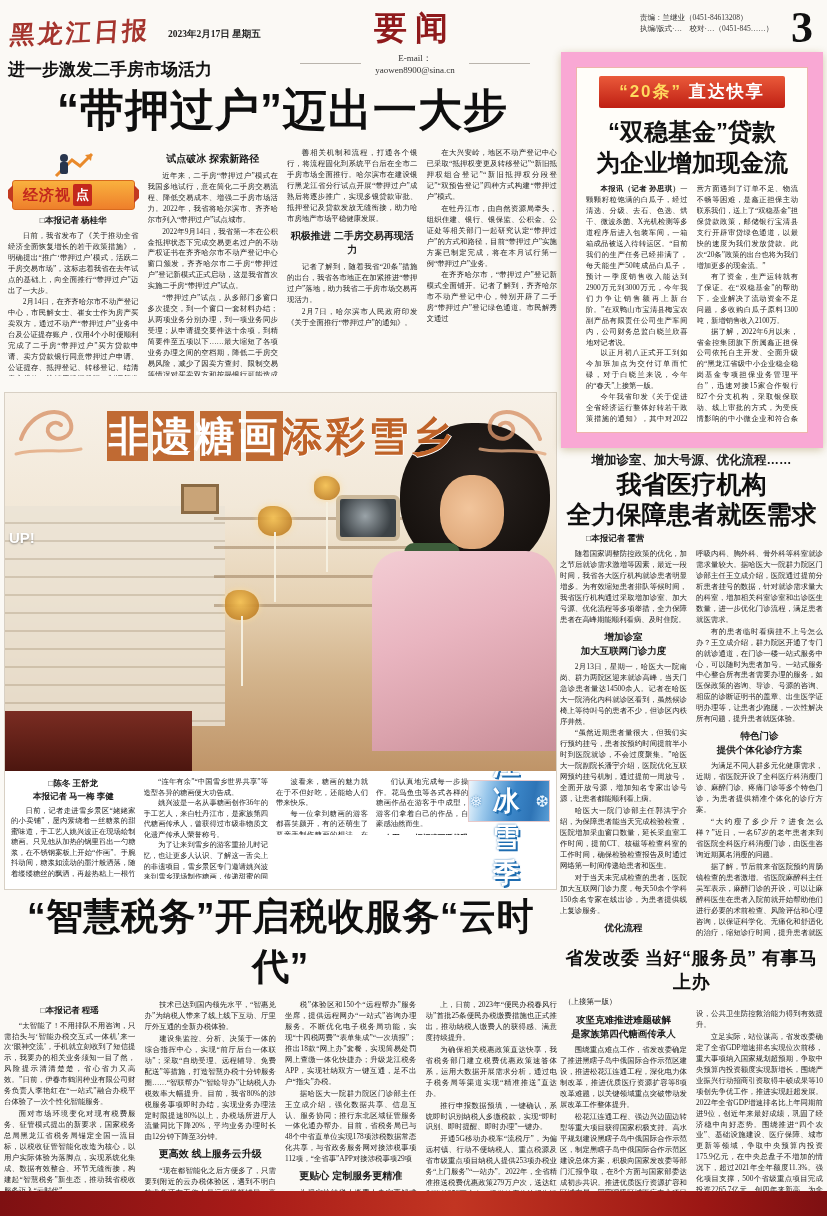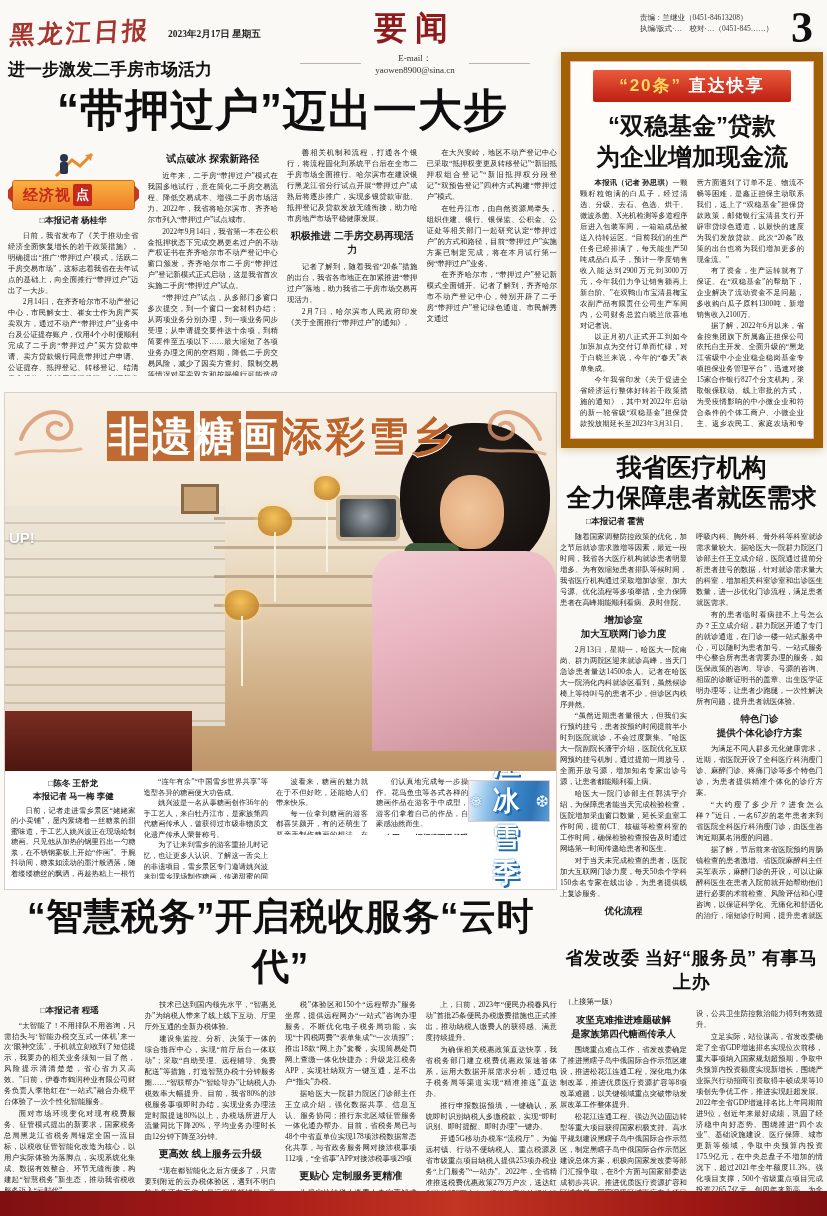--- a/index.html
+++ b/index.html
@@ -101,21 +101,21 @@
   .ice-text{font-family:"Liberation Sans",sans-serif;font-weight:900;font-size:27px;letter-spacing:6px;color:#fff;
             text-shadow:0 0 2px #1f6db0,2px 2px 0 #1f6db0;}
   .flake{color:#eaf6ff;font-size:16px;text-shadow:0 0 2px #1f6db0;}
 
   
   .tax{position:absolute;left:4px;top:892px;width:553px;height:298px;}
   .tax .headline{font-size:37px;letter-spacing:0.5px;}
   .tax .cols{margin-top:8px;height:232px;}
 
   
-  .stability{position:absolute;left:561px;top:52px;width:262px;height:396px;background:#a16207;padding:9px;
+  .stability{position:absolute;left:561px;top:52px;width:262px;height:396px;background:#f9a8d4;padding:15px;
              box-shadow:0 2px 8px rgba(120,90,0,.3);}
   .st-inner{background:#fffdf9;border:1px solid #eeb4aa;width:100%;height:100%;padding:8px 9px;display:flex;flex-direction:column;}
   .red-banner{align-self:center;width:88%;text-align:center;padding:4px 0 5px 0;border-radius:2px;
               background:linear-gradient(180deg,#ea5a3a,#bf1f13);
               font-family:"Liberation Sans",sans-serif;font-weight:900;font-size:17px;color:#fff;letter-spacing:2px;}
   .red-banner .gold{color:#ffd95e;}
   .st-headline{text-align:center;font-family:"Liberation Sans",sans-serif;font-weight:900;font-size:24px;
                line-height:1.3;color:#121212;margin:8px 0 6px 0;}
   .st-cols{display:flex;gap:9px;flex:1;overflow:hidden;}
   .st-col{flex:1;font-size:7.3px;line-height:1.5;text-align:justify;overflow:hidden;}
@@ -316,34 +316,35 @@
       <div class="red-banner" data-name="policy-banner">
         <span class="gold" data-name="policy-banner-quote">“20条”</span><span data-name="policy-banner-rest"> 直达快享</span>
       </div>
       <div class="st-headline" data-name="box-headline">
         <div data-name="box-headline-line1">“双稳基金”贷款</div>
         <div data-name="box-headline-line2">为企业增加现金流</div>
       </div>
       <div class="st-cols" data-name="box-body">
         <div class="st-col" data-name="body-column">
           <p data-name="body-paragraph"><b class="lead" data-name="dateline-lead">本报讯（记者 孙思琪）</b><span data-name="paragraph-text">一颗颗籽粒饱满的白瓜子，经过清选、分级、去石、色选、烘干、微波杀菌、X光机检测等多道程序后进入包装车间，一箱箱成品被送入待转运区。“目前我们的生产任务已经排满了，每天能生产50吨成品白瓜子，预计一季度销售收入能达到2900万元到3000万元，今年我们力争让销售额再上新台阶。”在双鸭山市宝清县梅宝农副产品有限责任公司生产车间内，公司财务总监白晓兰欣喜地对记者说。</span></p>
-          <p data-name="body-paragraph">以正月初八正式开工到如今加班加点为交付订单而忙碌，对于白晓兰来说，今年的“春天”表单集成。</p>
+          <p data-name="body-paragraph">以正月初八正式开工到如今加班加点为交付订单而忙碌，对于白晓兰来说，今年的“春天”上接第一版。</p>
           <p data-name="body-paragraph">今年我省印发《关于促进全省经济运行整体好转若干政策措施的通知》，其中对2022年启动的新一轮省级“双稳基金”担保贷款投放期延长至2023年3月31日。这份“新春大礼包”让白晓兰对企业发展更加充满信心。</p>
 
         </div>
         <div class="st-col" data-name="body-column">
           <p data-name="body-paragraph" style="text-indent:0;">营方面遇到了订单不足、物流不畅等困难，是鑫正担保主动联系我们，送上了“双稳基金”担保贷款政策，邮储银行宝清县支行开辟审贷绿色通道，以最快的速度为我们发放贷款。此次“20条”政策的出台也将为我们增加更多的现金流。”</p>
           <p data-name="body-paragraph">有了资金，生产运转就有了保证。在“双稳基金”的帮助下，企业解决了流动资金不足问题，多收购白瓜子原料1300吨，新增销售收入2100万。</p>
           <p data-name="body-paragraph">据了解，2022年6月以来，省金控集团旗下所属鑫正担保公司依托自主开发、全面升级的“黑龙江省级中小企业稳企稳岗基金专项担保业务管理平台”，迅速对接15家合作银行827个分支机构，采取银保联动、线上审批的方式，为受疫情影响的中小微企业和符合条件的个体工商户、小微企业主、返乡农民工、家庭农场和专业合作社等群体新增担保贷款106亿元，担保贷款规模占全省70%以上，位列全省之首。</p>
         </div>
       </div>
     </div>
   </aside>
 
   <section class="medical" data-name="article-medical-services">
+    <div class="med-kicker" data-name="article-kicker">增加诊室、加大号源、优化流程……</div>
     <h2 class="headline" data-name="article-headline" style="margin:0;">
       <div data-name="headline-line1">我省医疗机构</div>
       <div data-name="headline-line2">全力保障患者就医需求</div>
     </h2>
     <div class="byline" data-name="byline" style="text-align:left;margin-left:26px;">□本报记者 霍营</div>
     <div class="cols" data-name="article-body">
       <div class="col" data-name="body-column">
         <p data-name="body-paragraph">随着国家调整防控政策的优化，加之节后就诊需求激增等因素，最近一段时间，我省各大医疗机构就诊患者明显增多。为有效缩短患者排队等候时间，我省医疗机构通过采取增加诊室、加大号源、优化流程等多项举措，全力保障患者在高峰期能顺利看病、及时住院。</p>
         <div class="sub" data-name="subhead">增加诊室
 加大互联网门诊力度</div>

